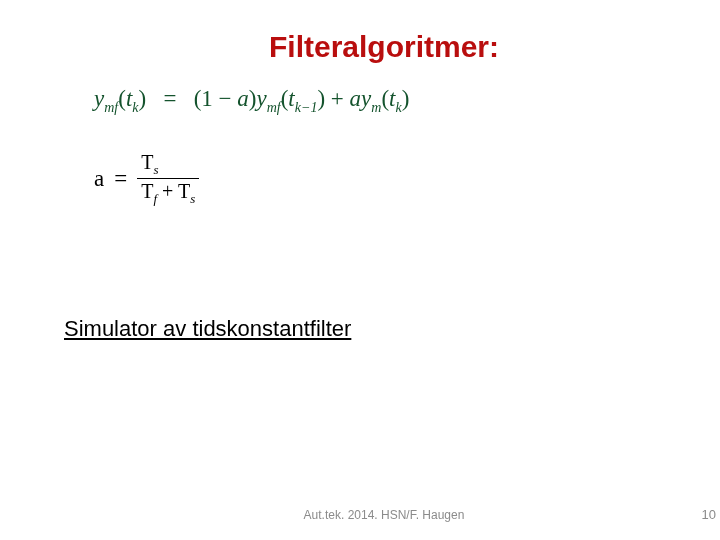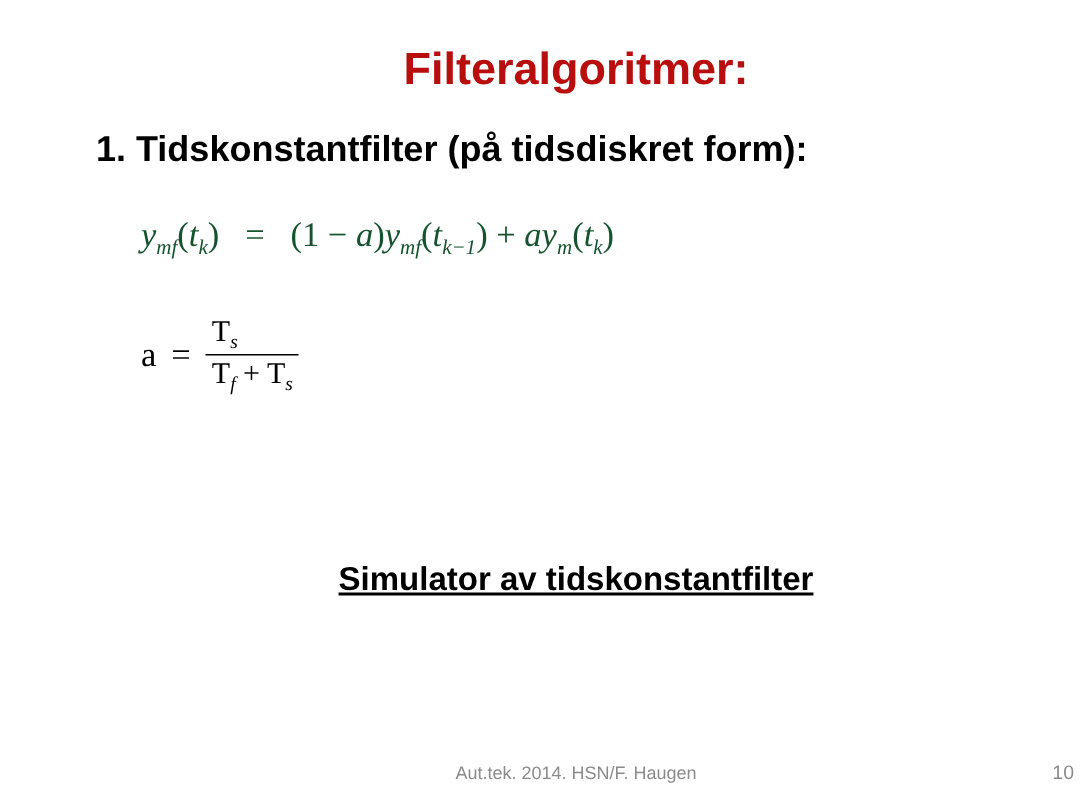--- a/index.html
+++ b/index.html
@@ -61,23 +61,23 @@
     font-size: 20px;
     padding: 0 4px;
   }
   .frac .bar {
     width: 100%;
     border-top: 1.4px solid #000;
     margin: 2px 0;
   }
   .ssub { font-size: 13px; vertical-align: sub; font-style: italic; }
   .link {
-    text-align: center;
+    text-align: left;
     font-size: 22px;
-    font-weight: bold;
+    font-weight: normal;
     text-decoration: underline;
     color: #000;
     margin-top: 110px;
   }
   .footer {
     position: absolute;
     bottom: 18px;
     left: 0;
     width: 100%;
     display: flex;
@@ -94,21 +94,20 @@
     text-align: right;
   }
 </style>
 </head>
 <body>
 
 <div class="slide">
 
   <h1 class="title">Filteralgoritmer:</h1>
 
-  <h2 class="section-heading">1. Tidskonstantfilter (på tidsdiskret form):</h2>
 
   <div class="formula-block">
 
     <div class="formula1">
       <span class="it">y</span><span class="sub">mf</span>(<span class="it">t</span><span class="sub">k</span>)
       &nbsp;&nbsp;<span>=</span>&nbsp;&nbsp;
       <span>(1 − </span><span class="it">a</span><span>)</span><span class="it">y</span><span class="sub">mf</span>(<span class="it">t</span><span class="sub">k−1</span>)<span> + </span><span class="it">a</span><span class="it">y</span><span class="sub">m</span>(<span class="it">t</span><span class="sub">k</span>)
     </div>
 
     <div class="formula2">

